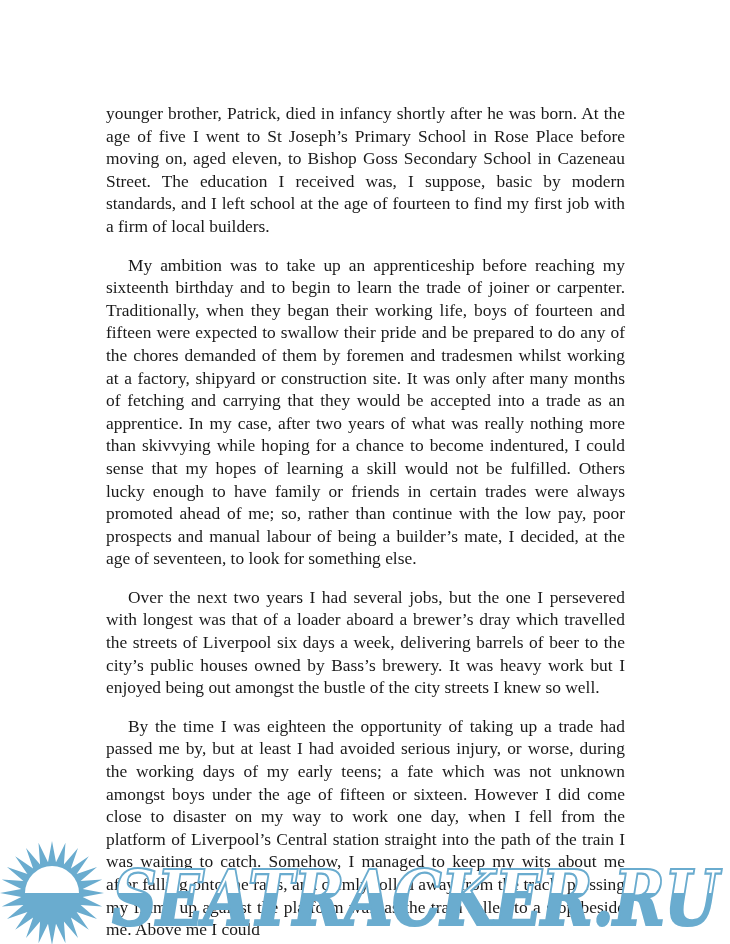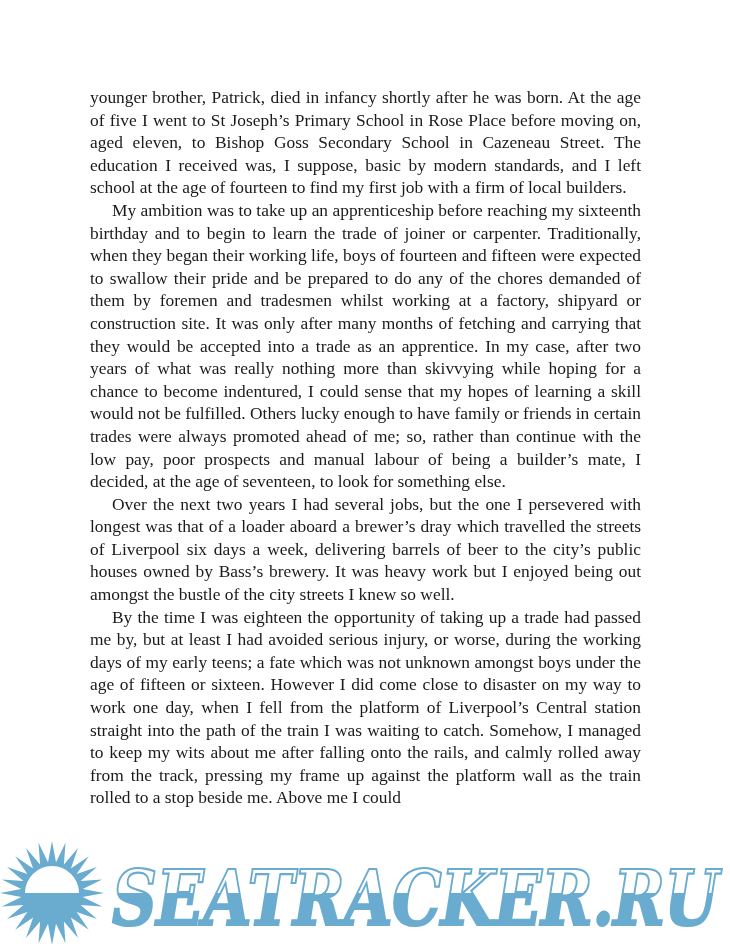--- a/index.html
+++ b/index.html
@@ -18,21 +18,21 @@
       left: 90px;
       top: 86px;
       width: 551px;
       font-family: "Liberation Serif", "DejaVu Serif", serif;
       font-size: 17.4px;
       line-height: 22.6px;
       color: #1a1a1a;
       text-align: justify;
     }
     .page p {
-      margin: 0;
+      margin: 16px;
       text-indent: 22px;
       hyphens: none;
     }
     .page p.first {
       text-indent: 0;
     }
     .watermark {
       position: absolute;
       left: 0;
       top: 836px;

